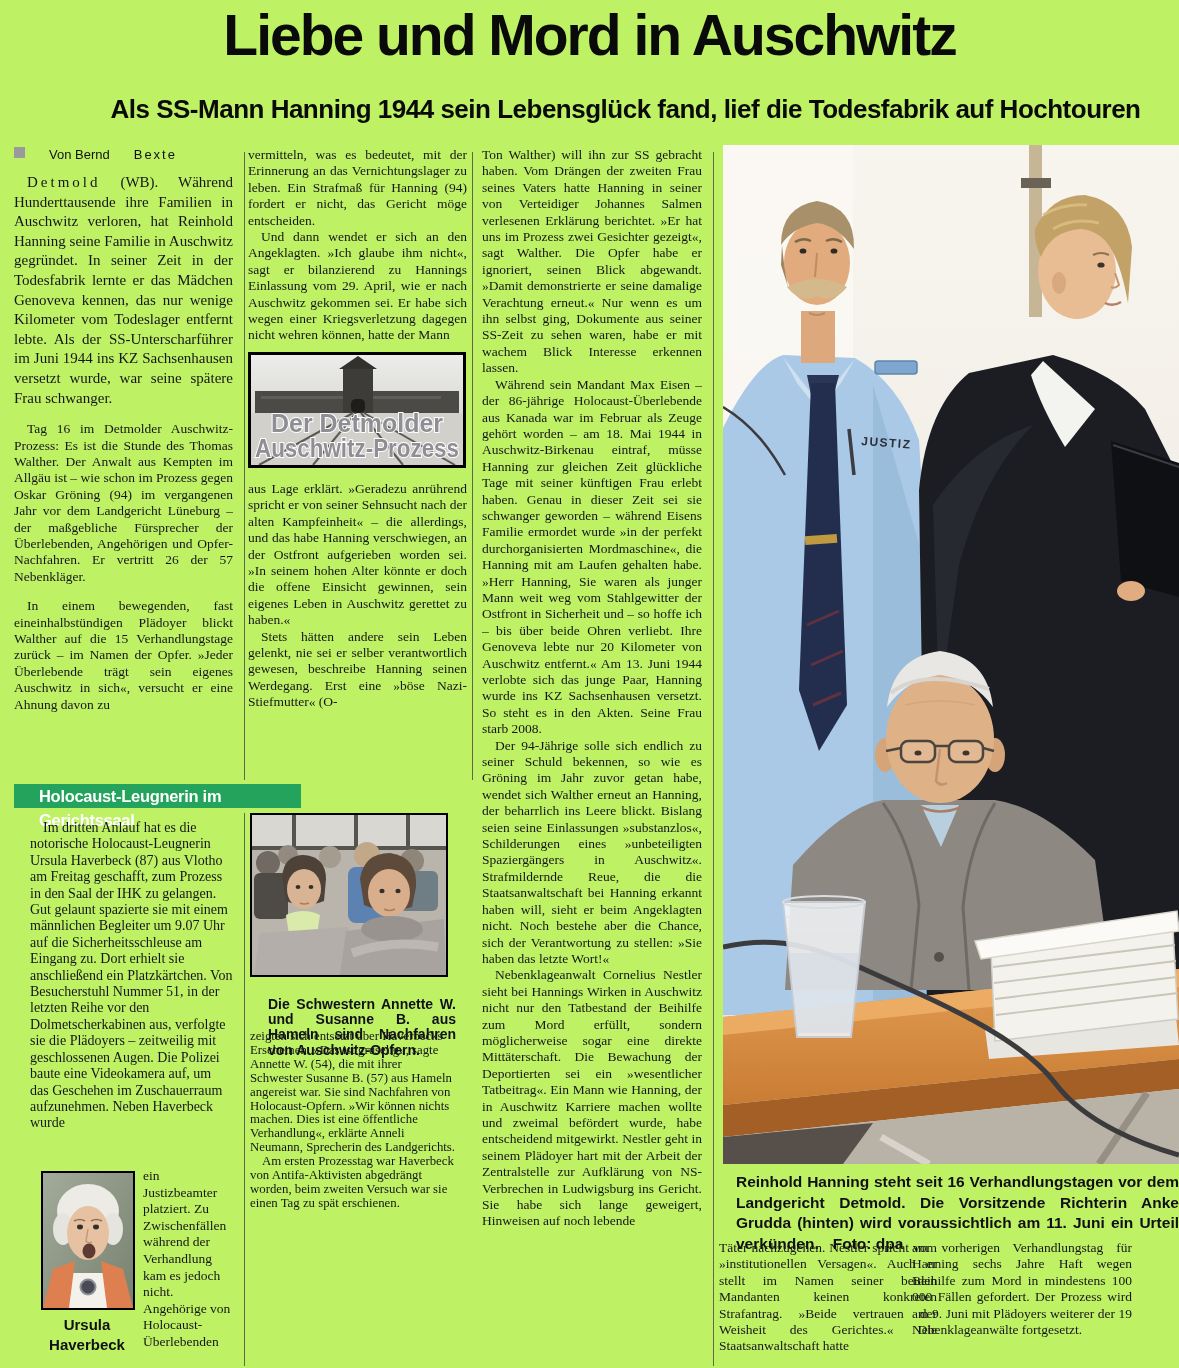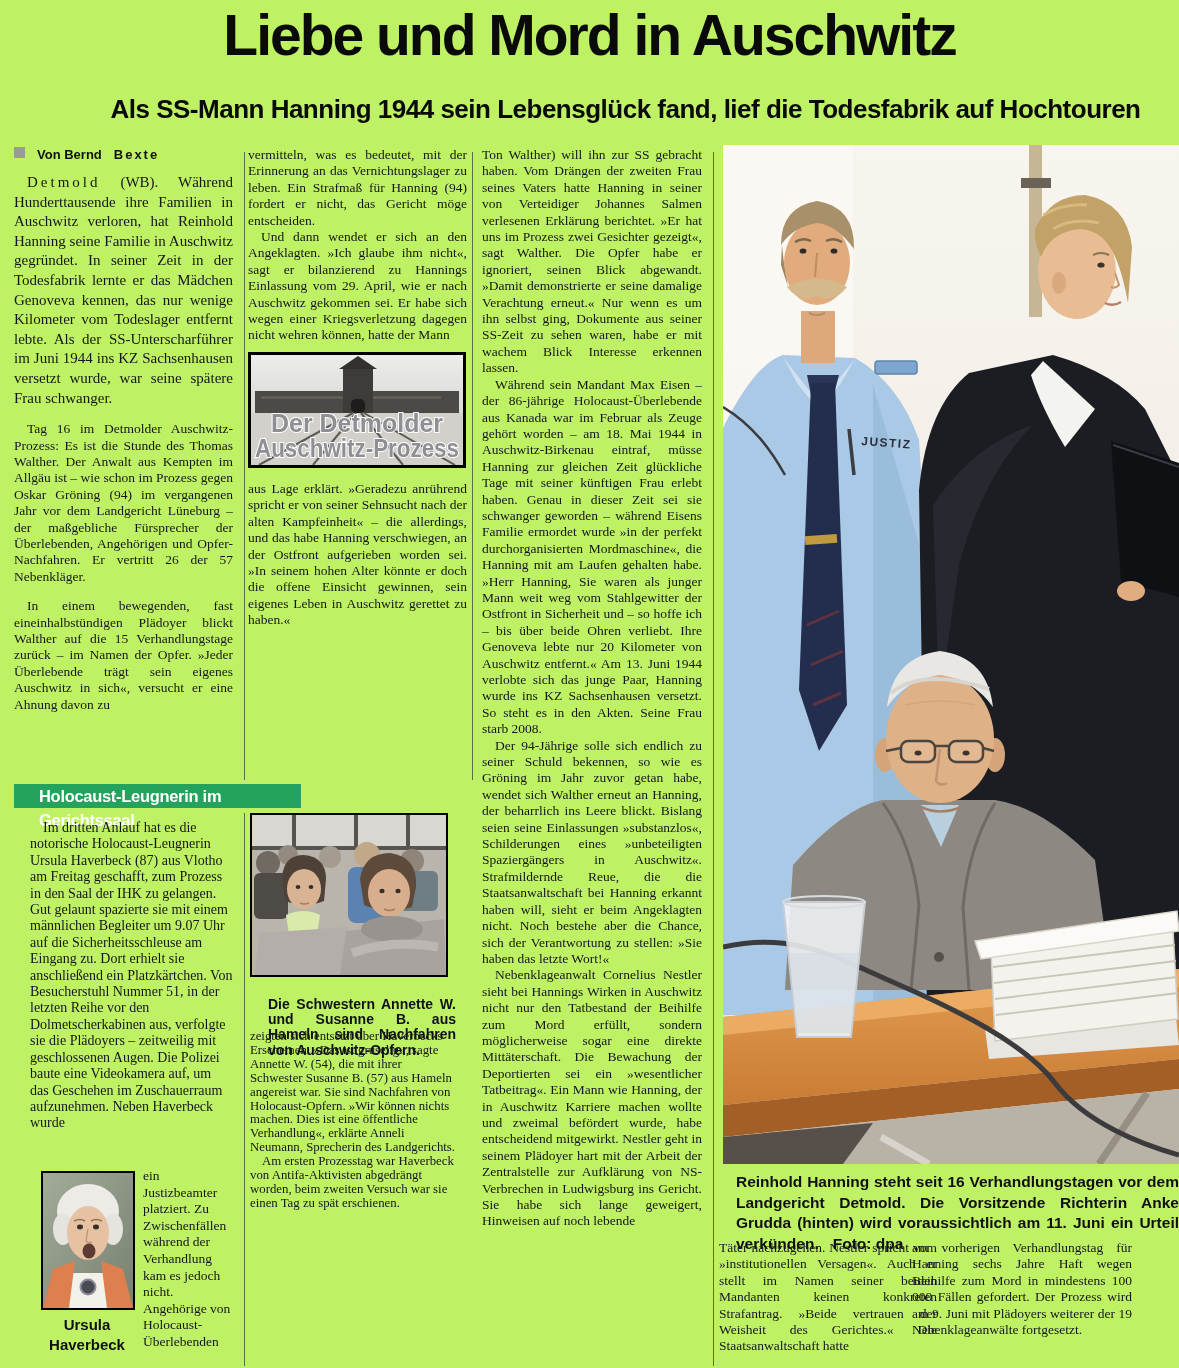--- a/index.html
+++ b/index.html
@@ -10,22 +10,22 @@
             letter-spacing:-2px;color:#0a0a0a;}
   .subheadline{position:absolute;top:94px;left:0;width:100%;margin:0;text-align:center;
             font-family:"Liberation Sans",sans-serif;font-weight:bold;font-size:26px;
             letter-spacing:-0.5px;color:#0a0a0a;padding-left:36px;}
   .col{position:absolute;overflow:hidden;}
   .col p{margin:0;font-size:13.5px;line-height:16.4px;text-align:justify;}
   .indent{text-indent:13px;}
   .gap{margin-top:13px !important;}
   .lead{font-size:15px !important;line-height:19.6px !important;}
   .spaced{letter-spacing:3px;}
-  .byline{display:flex;align-items:flex-start;gap:12px;margin-bottom:11px;
-          font-family:"Liberation Sans",sans-serif;font-weight:bold;font-size:13px;color:#111;}
+  .byline{display:flex;align-items:flex-start;gap:24px;margin-bottom:11px;
+          font-family:"Liberation Sans",sans-serif;font-weight:normal;font-size:13px;color:#111;}
   .byline-square{width:11px;height:11px;background:#9a9a9a;display:inline-block;}
   .byline-name{letter-spacing:2px;}
   .inset{margin:8px 0 13px 0;border:3px solid #000;width:212px;height:110px;display:block;}
   .vrule{position:absolute;width:1px;background:#3c3c3c;opacity:.75;}
   .photo-frame{position:absolute;left:723px;top:145px;width:456px;height:1019px;overflow:hidden;}
   .photo-caption{position:absolute;left:736px;top:1172px;width:443px;
           font-family:"Liberation Sans",sans-serif;font-weight:bold;font-size:15.5px;
           line-height:20.6px;text-align:justify;color:#101014;}
   .photo-credit{padding-left:14px;margin-top:44px;}
   .section-banner{position:absolute;left:14px;top:784px;width:287px;height:24px;background:#23a35c;
@@ -95,20 +95,21 @@
         <line x1="62" y1="110" x2="105" y2="58"></line>
         <line x1="152" y1="110" x2="110" y2="58"></line>
         <line x1="204" y1="110" x2="113" y2="58"></line>
       </g>
       <g font-family="Liberation Sans, sans-serif" font-weight="bold" fill="#8e8e94" stroke="#ffffff" stroke-width="2" paint-order="stroke">
         <text x="106" y="77" font-size="25" text-anchor="middle" textLength="172" lengthAdjust="spacingAndGlyphs">Der Detmolder</text>
         <text x="106" y="102" font-size="25" text-anchor="middle" textLength="204" lengthAdjust="spacingAndGlyphs">Auschwitz-Prozess</text>
       </g>
     </svg>
     <p>aus Lage erklärt. »Geradezu anrührend spricht er von seiner Sehnsucht nach der alten Kampfeinheit« – die allerdings, und das habe Hanning verschwiegen, an der Ostfront aufgerieben worden sei. »In seinem hohen Alter könnte er doch die offene Einsicht gewinnen, sein eigenes Leben in Auschwitz gerettet zu haben.«</p>
+    <p class="indent">Stets hätten andere sein Leben gelenkt, nie sei er selber verantwortlich gewesen, beschreibe Hanning seinen Werdegang. Erst eine »böse Nazi-Stiefmutter« (O-</p>
   </div>
 
   <div class="col" style="left:482px;top:147px;width:220px;height:1220px">
     <p>Ton Walther) will ihn zur SS gebracht haben. Vom Drängen der zweiten Frau seines Vaters hatte Hanning in seiner von Verteidiger Johannes Salmen verlesenen Erklärung berichtet. »Er hat uns im Prozess zwei Gesichter gezeigt«, sagt Walther. Die Opfer habe er ignoriert, seinen Blick abgewandt. »Damit demonstrierte er seine damalige Verachtung erneut.« Nur wenn es um ihn selbst ging, Dokumente aus seiner SS-Zeit zu sehen waren, habe er mit wachem Blick Interesse erkennen lassen.</p>
     <p class="indent">Während sein Mandant Max Eisen – der 86-jährige Holocaust-Überlebende aus Kanada war im Februar als Zeuge gehört worden – am 18. Mai 1944 in Auschwitz-Birkenau eintraf, müsse Hanning zur gleichen Zeit glückliche Tage mit seiner künftigen Frau erlebt haben. Genau in dieser Zeit sei sie schwanger geworden – während Eisens Familie ermordet wurde »in der perfekt durchorganisierten Mordmaschine«, die Hanning mit am Laufen gehalten habe. »Herr Hanning, Sie waren als junger Mann weit weg vom Stahlgewitter der Ostfront in Sicherheit und – so hoffe ich – bis über beide Ohren verliebt. Ihre Genoveva lebte nur 20 Kilometer von Auschwitz entfernt.« Am 13. Juni 1944 verlobte sich das junge Paar, Hanning wurde ins KZ Sachsenhausen versetzt. So steht es in den Akten. Seine Frau starb 2008.</p>
     <p class="indent">Der 94-Jährige solle sich endlich zu seiner Schuld bekennen, so wie es Gröning im Jahr zuvor getan habe, wendet sich Walther erneut an Hanning, der beharrlich ins Leere blickt. Bislang seien seine Einlassungen »substanzlos«, Schilderungen eines »unbeteiligten Spaziergängers in Auschwitz«. Strafmildernde Reue, die die Staatsanwaltschaft bei Hanning erkannt haben will, sieht er beim Angeklagten nicht. Noch bestehe aber die Chance, sich der Verantwortung zu stellen: »Sie haben das letzte Wort!«</p>
     <p class="indent">Nebenklageanwalt Cornelius Nestler sieht bei Hannings Wirken in Auschwitz nicht nur den Tatbestand der Beihilfe zum Mord erfüllt, sondern möglicherweise sogar eine direkte Mittäterschaft. Die Bewachung der Deportierten sei ein »wesentlicher Tatbeitrag«. Ein Mann wie Hanning, der in Auschwitz Karriere machen wollte und zweimal befördert wurde, habe entscheidend mitgewirkt. Nestler geht in seinem Plädoyer hart mit der Arbeit der Zentralstelle zur Aufklärung von NS-Verbrechen in Ludwigsburg ins Gericht. Sie habe sich lange geweigert, Hinweisen auf noch lebende</p>
   </div>
 
   <div class="photo-frame">

